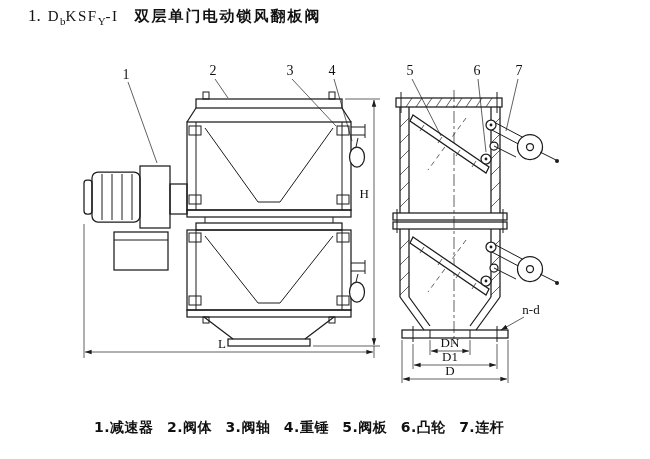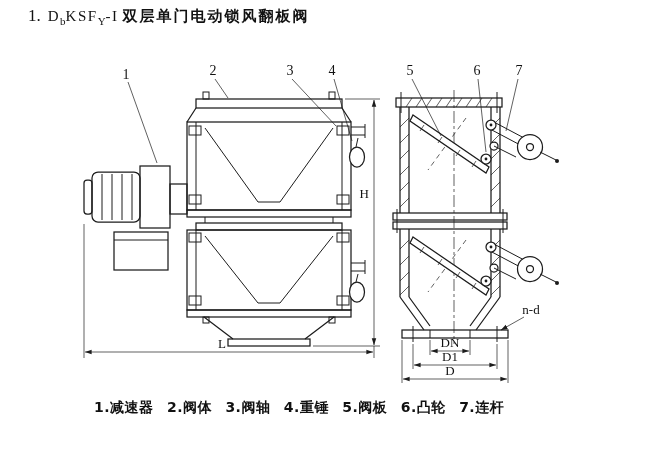--- a/index.html
+++ b/index.html
@@ -3,22 +3,22 @@
 <meta charset="utf-8">
 <style>
   html,body{margin:0;padding:0;background:#fff}
   body{width:650px;height:459px;overflow:hidden}
   .page{position:relative;width:650px;height:459px;background:#fff;color:#111;
         font-family:"DejaVu Sans",sans-serif}
   .title{position:absolute;left:28px;top:6px;white-space:nowrap}
   .fig-index{font:17px "Liberation Serif",serif;margin-right:7px}
   .model{font:15px "Liberation Serif",serif;letter-spacing:1.5px}
   .model sub{font-size:11px;letter-spacing:0}
-  .cn-name{font:600 15px "DejaVu Sans",sans-serif;margin-left:4px;letter-spacing:2px}
-  .legend{position:absolute;left:94px;top:399px;white-space:nowrap;
+  .cn-name{font:600 15px "DejaVu Sans",sans-serif;margin-left:16px;letter-spacing:2px}
+  .legend{position:absolute;left:94px;top:419px;white-space:nowrap;
           font:600 14px "DejaVu Sans",sans-serif;letter-spacing:.5px}
   .legend .item{margin-right:8px}
   svg.draw{position:absolute;left:0;top:0}
   .s{stroke:#1c1c1c;fill:none;stroke-width:1.25}
   .m{stroke:#1c1c1c;fill:none;stroke-width:1}
   .t{stroke:#1c1c1c;fill:none;stroke-width:.7}
   .dash{stroke-dasharray:5 4}
   .cline{stroke-dasharray:12 3 3 3}
   .wht{fill:#fff}
   .blk{fill:#1c1c1c;stroke:none}

